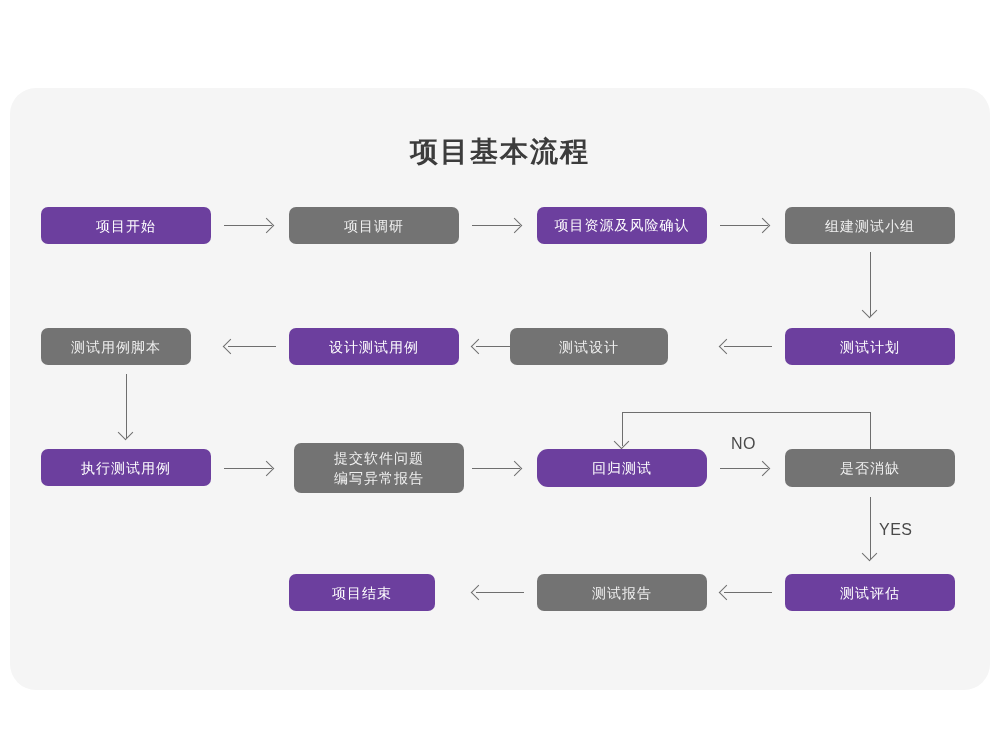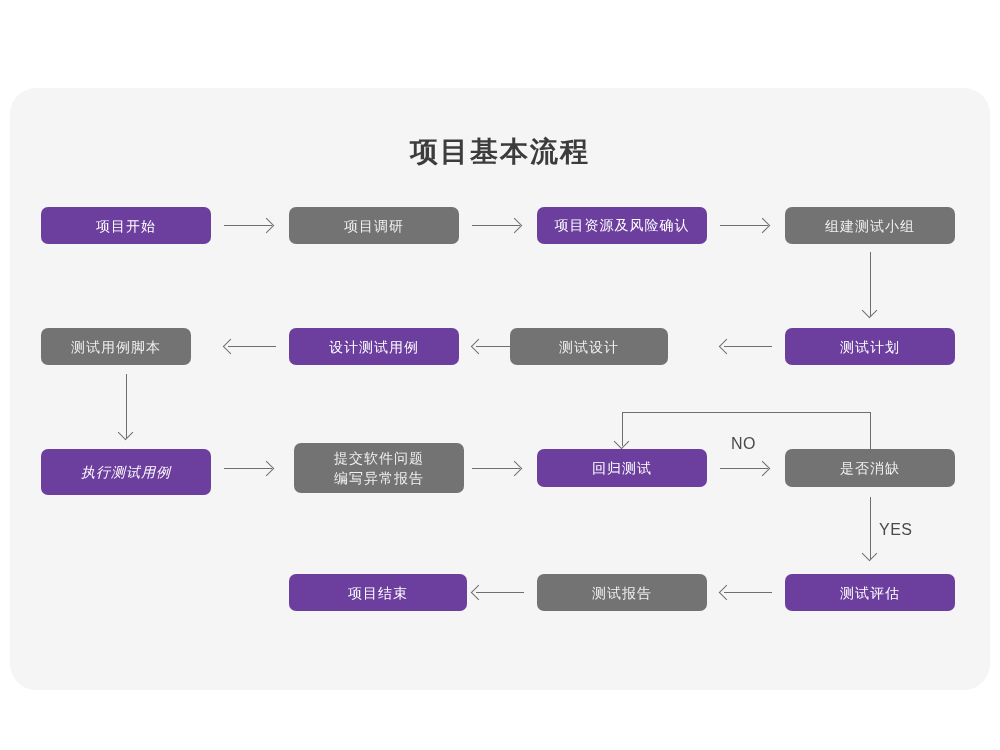--- a/index.html
+++ b/index.html
@@ -139,57 +139,57 @@
   <div class="conn hline" style="left:724px; top:346px; width:48px;"></div>
   <div class="conn head left" style="left:721px; top:341px;"></div>
 
   <div class="node purple" style="left:785px; top:328px; width:170px; height:37px;">
     <span class="node-label">测试计划</span>
   </div>
 
   <div class="conn vline" style="left:126px; top:374px; height:64px;"></div>
   <div class="conn head down" style="left:120px; top:427px;"></div>
 
-  <div class="node purple" style="left:41px; top:449px; width:170px; height:46px;font-style:italic;">
+  <div class="node purple" style="left:41px; top:449px; width:170px; height:37px;">
     <span class="node-label">执行测试用例</span>
   </div>
 
   <div class="conn hline" style="left:224px; top:468px; width:48px;"></div>
   <div class="conn head right" style="left:261px; top:463px;"></div>
 
   <div class="node gray" style="left:294px; top:443px; width:170px; height:50px;">
     <span class="node-label">提交软件问题
 编写异常报告</span>
   </div>
 
   <div class="conn hline" style="left:472px; top:468px; width:48px;"></div>
   <div class="conn head right" style="left:509px; top:463px;"></div>
 
-  <div class="node purple" style="left:537px; top:449px; width:170px; height:38px;">
+  <div class="node purple" style="left:537px; top:449px; width:170px; height:38px;border-radius:11px;">
     <span class="node-label">回归测试</span>
   </div>
 
   <div class="conn hline" style="left:720px; top:468px; width:48px;"></div>
   <div class="conn head right" style="left:757px; top:463px;"></div>
 
   <div class="node gray" style="left:785px; top:449px; width:170px; height:38px;">
     <span class="node-label">是否消缺</span>
   </div>
 
   <div class="conn vline" style="left:870px; top:412px; height:38px;"></div>
   <div class="conn hline" style="left:622px; top:412px; width:249px;"></div>
   <div class="conn vline" style="left:622px; top:412px; height:34px;"></div>
   <div class="conn head down" style="left:616px; top:436px;"></div>
   <div class="edge-label" style="left:731px; top:435px;">NO</div>
 
   <div class="conn vline" style="left:870px; top:497px; height:62px;"></div>
   <div class="conn head down" style="left:864px; top:548px;"></div>
   <div class="edge-label" style="left:879px; top:521px;">YES</div>
 
-  <div class="node purple" style="left:289px; top:574px; width:178px; height:37px;">
+  <div class="node purple" style="left:289px; top:574px; width:146px; height:37px;">
     <span class="node-label">项目结束</span>
   </div>
 
   <div class="conn hline" style="left:476px; top:592px; width:48px;"></div>
   <div class="conn head left" style="left:473px; top:587px;"></div>
 
   <div class="node gray" style="left:537px; top:574px; width:170px; height:37px;">
     <span class="node-label">测试报告</span>
   </div>
 

